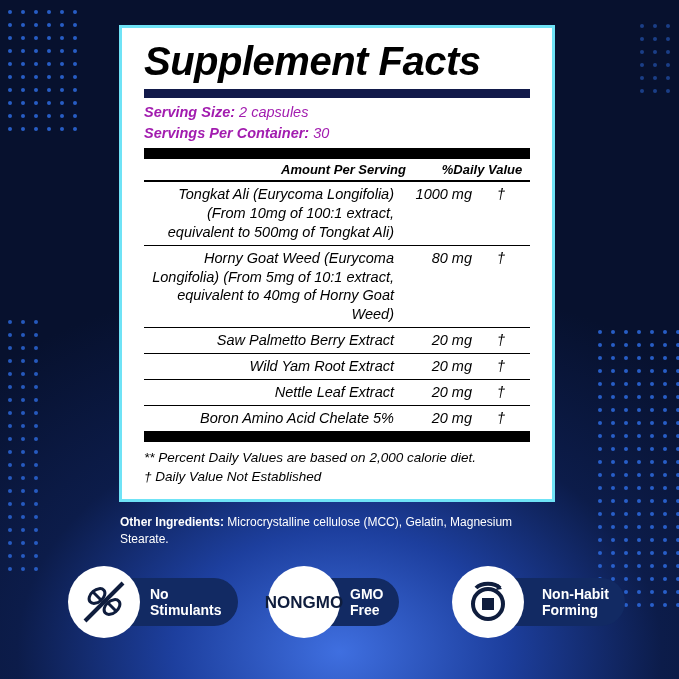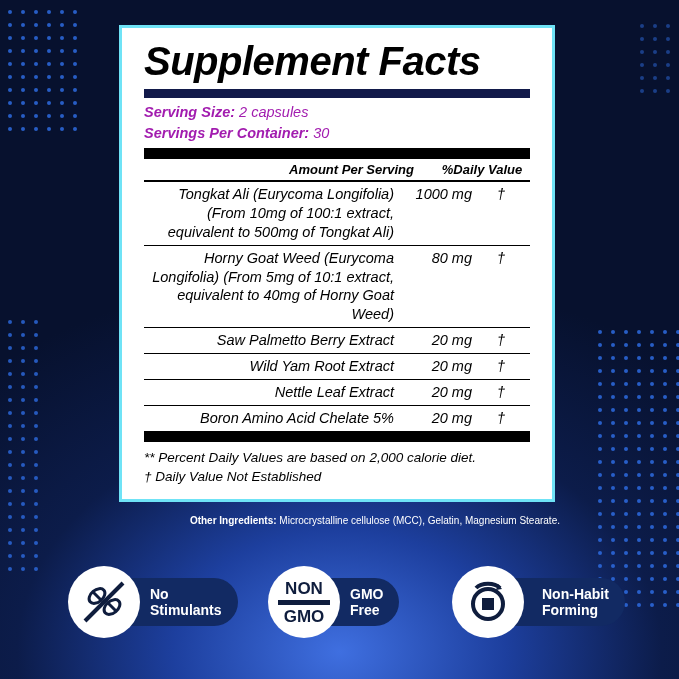--- a/index.html
+++ b/index.html
@@ -112,21 +112,21 @@
   #serving-block .lbl { font-weight: bold; }
 
   #dv-head {
     display: flex;
     justify-content: flex-end;
     align-items: baseline;
     font-size: 13px;
     font-weight: bold;
     color: #000;
     padding: 3px 0 3px 0;
-    gap: 20px;
+    gap: 28px;
   }
   #dv-head .amt { }
   #dv-head .dv { width: 96px; text-align: center; }
 
   table.facts {
     width: 100%;
     border-collapse: collapse;
     font-size: 14.5px;
     color: #000;
   }
@@ -149,23 +149,22 @@
     padding-top: 6px;
   }
 
   
   #other-ing {
     position: absolute;
     left: 120px;
     top: 514px;
     width: 440px;
     color: #fff;
-    font-size: 10px;
+    font-size: 12px;
     line-height: 1.42;
-    text-align: right;
   }
   #other-ing b { font-weight: bold; }
 
   
   #badges {
     position: absolute;
     left: 60px;
     top: 562px;
     width: 580px;
     height: 86px;
@@ -205,21 +204,21 @@
   #badge-stimulants { left: 8px; top: 4px; }
   #badge-gmo { left: 208px; top: 4px; }
   #badge-habit { left: 392px; top: 4px; gap: 8px; }
 
   .nongmo-box {
     width: 72px;
     height: 72px;
     border-radius: 50%;
     background: #fff;
     display: flex;
-    flex-direction: column;
+    flex-direction: row;
     align-items: center;
     justify-content: center;
     color: #0f1d3d;
     font-weight: bold;
     font-size: 17px;
     line-height: 1.0;
     position: relative;
     z-index: 2;
   }
   .nongmo-box .bar {

